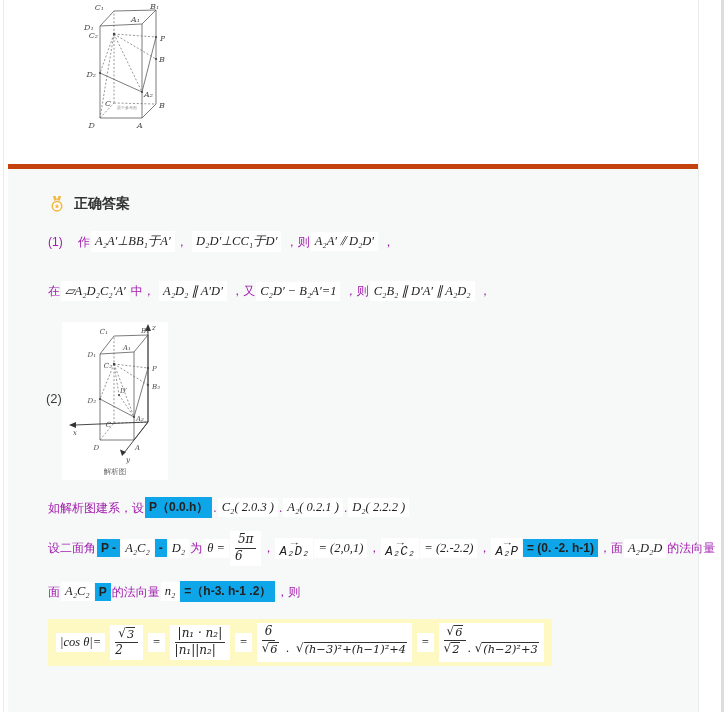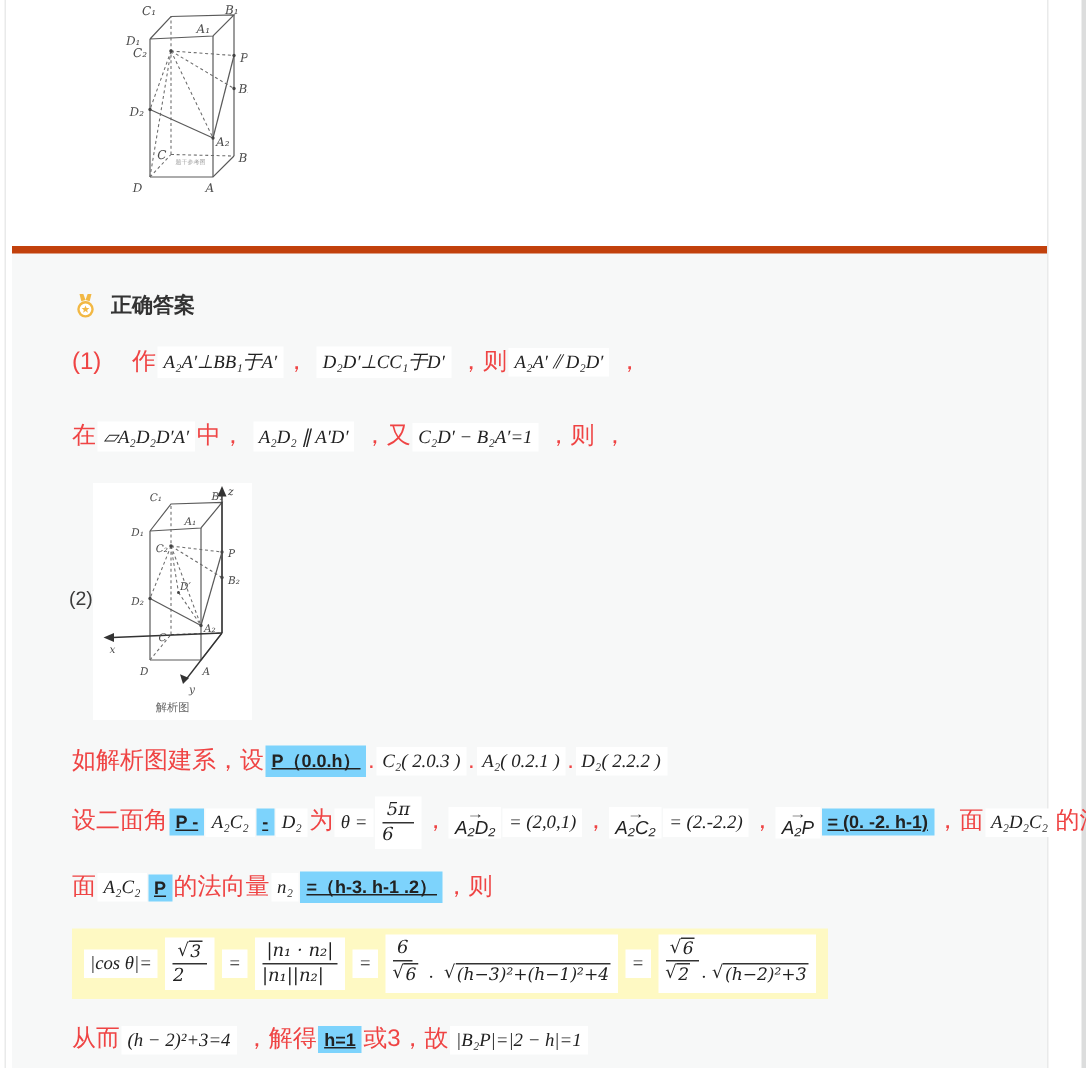--- a/index.html
+++ b/index.html
@@ -9,31 +9,31 @@
   #right-edge{position:absolute;top:0;bottom:0;right:0;width:3px;background:#dcdddd;}
 
   
   #fig1{position:absolute;left:33px;top:2px;width:132px;height:130px;background:#fff;}
 
   
   #card{position:absolute;left:8px;top:140px;width:690px;height:572px;background:#f7f8f8;border-top:5px solid #c2410c;margin-top:24px;}
   .ans-header{position:absolute;left:40px;top:26px;display:flex;align-items:center;gap:8px;
     font-weight:700;font-size:14px;color:#333;}
   .line{position:absolute;left:40px;display:flex;align-items:center;white-space:nowrap;gap:1px;}
-  .cn{font-size:16px;color:#ef4444;white-space:pre;line-height:20px;}
+  .cn{font-size:12px;color:#a21caf;white-space:pre;line-height:20px;}
   .m{font-family:Liberation Serif, serif;font-style:italic;font-size:12.5px;
      color:#222;background:#fff;padding:2px 4px;white-space:pre;}
-  .b{font-weight:700;font-size:12px;color:#222;background:#7dd3fc;padding:2px 4px;white-space:pre;text-decoration:underline;}
+  .b{font-weight:700;font-size:12px;color:#222;background:#0ea5e9;padding:2px 4px;white-space:pre;}
   .frac{display:inline-flex;flex-direction:column;align-items:flex-start;background:#fff;padding:2px 5px;
      font-family:"DejaVu Serif","Liberation Serif",serif;font-style:italic;font-size:12px;line-height:1.15;color:#222;}
   .frac .num{border-bottom:1px solid #333;padding:0 3px 1px;display:inline-flex;align-items:flex-start;}
   .frac .den{padding-top:1px;display:inline-flex;align-items:flex-start;}
   .vec{display:inline-flex;flex-direction:column;align-items:center;background:#fff;padding:1px 4px;line-height:1;}
   .vec .arr{font-size:8px;height:7px;line-height:7px;transform:scaleX(1.5);color:#222;}
-  .vec .vbase{font-family:Liberation Sans, sans-serif;font-style:italic;font-size:12.5px;color:#222;}
+  .vec .vbase{font-family:Liberation Mono, monospace;font-style:italic;font-size:12.5px;color:#222;}
   .sqrt{display:inline-flex;align-items:flex-start;font-family:"DejaVu Serif","Liberation Serif",serif;font-style:italic;}
   .sqrt .sign{line-height:1.05;font-style:normal;}
   .sqrt .rad{border-top:1px solid #333;font-size:0.95em;padding:0 1px;}
   #formula-line{background:#fef9c3;padding:4px 8px;gap:5px;}
   #fig2-box{position:absolute;left:54px;top:153px;width:106px;height:158px;background:#fff;}
   #fig2-label{position:absolute;left:38px;top:222px;font-size:13px;color:#3c3c3c;}
   .fig text{font-family:"DejaVu Serif","Liberation Serif",serif;font-style:italic;fill:#4a4a4a;}
   .fig .cap{font-family:"Liberation Sans",sans-serif;font-style:normal;fill:#666;}
   .fig line,.fig polyline{fill:none;stroke:#5a5a5a;stroke-width:0.8;}
   .fig .dash{stroke:#6a6a6a;stroke-width:0.7;stroke-dasharray:2,1.8;}
@@ -108,26 +108,27 @@
         <span class="cn">(1)　 作</span>
         <span class="m">A₂A′⊥BB₁于A′</span>
         <span class="cn">， </span>
         <span class="m">D₂D′⊥CC₁于D′</span>
         <span class="cn"> ，则</span>
         <span class="m">A₂A′ ⫽ D₂D′</span>
         <span class="cn"> ，</span>
       </div>
     <div class="line" style="top:112px">
         <span class="cn">在</span>
-        <span class="m">▱A₂D₂D′A′</span>
+        <span class="m">▱A₂D₂C₂′A′</span>
         <span class="cn">中， </span>
         <span class="m">A₂D₂ ∥ A′D′</span>
         <span class="cn"> ，又</span>
         <span class="m">C₂D′ − B₂A′=1</span>
         <span class="cn"> ，则</span>
+        <span class="m">C₂B₂ ∥ D′A′ ∥ A₂D₂</span>
         <span class="cn"> ，</span>
       </div>
 
     <div id="fig2-label">(2)</div>
 
     <svg id="fig2-box" class="fig" viewBox="0 0 106 158">
 
       <polyline points="38,32 52,14 86,13 72,30 38,32"></polyline>
       <polyline points="38,118 72,118 86,100"></polyline>
       <line x1="38" y1="32" x2="38" y2="118"></line>
@@ -214,21 +215,21 @@
           <span class="vbase">A₂C₂</span>
         </span>
         <span class="m">= (2.-2.2)</span>
         <span class="cn">，</span>
         <span class="vec">
           <span class="arr">→</span>
           <span class="vbase">A₂P</span>
         </span>
         <span class="b">= (0. -2. h-1)</span>
         <span class="cn">，面</span>
-        <span class="m">A₂D₂C₂</span>
+        <span class="m">A₂D₂D</span>
         <span class="cn">的法向量</span>
       </div>
     <div class="line" style="top:412px">
         <span class="cn">面</span>
         <span class="m">A₂C₂</span>
         <span class="b">P</span>
         <span class="cn">的法向量</span>
         <span class="m">n₂</span>
         <span class="b">=（h-3. h-1 .2）</span>
         <span class="cn">，则</span>
@@ -278,23 +279,15 @@
               <span class="rad">2</span>
             </span>
             <span class="m"> ·</span>
             <span class="sqrt">
               <span class="sign">√</span>
               <span class="rad">(h−2)²+3</span>
             </span>
           </span>
         </span>
       </div>
-    <div class="line" style="top:514px">
-        <span class="cn">从而</span>
-        <span class="m">(h − 2)²+3=4</span>
-        <span class="cn"> ，解得</span>
-        <span class="b">h=1</span>
-        <span class="cn">或3，故</span>
-        <span class="m">|B₂P|=|2 − h|=1</span>
-      </div>
 
   </div>
 </div>
 
 </body></html>

